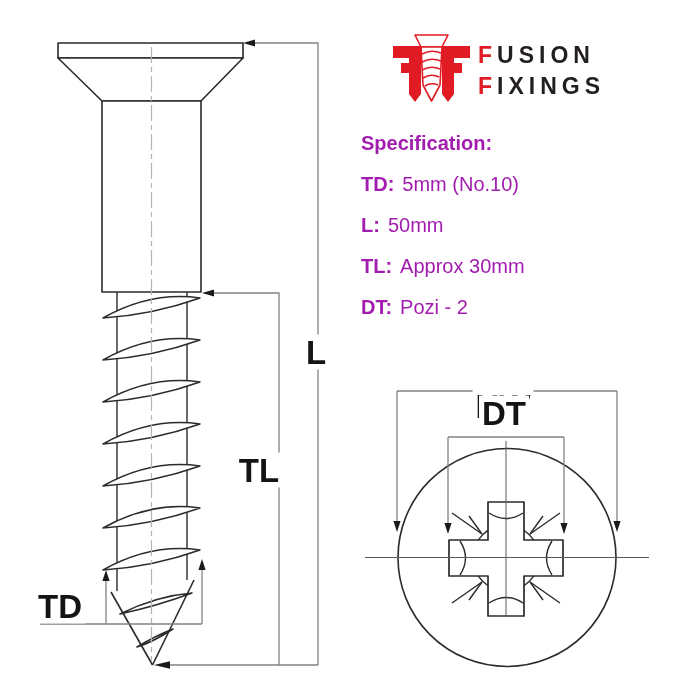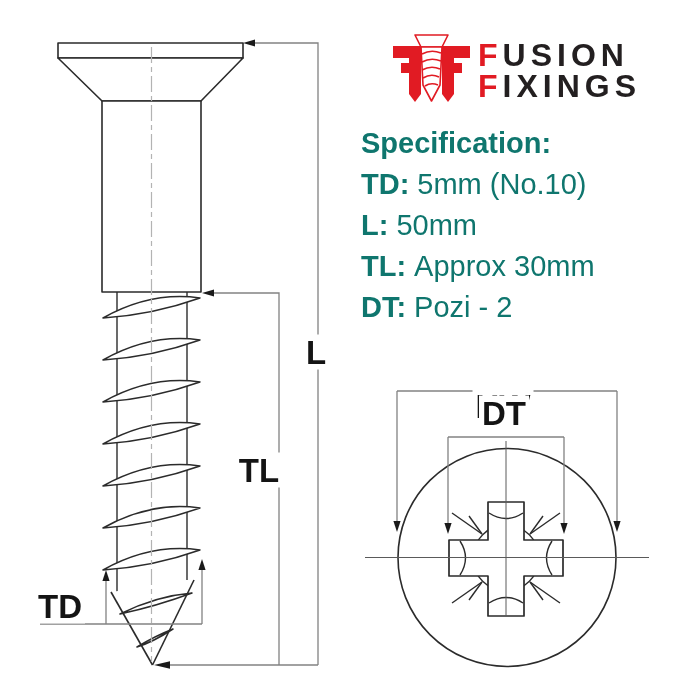--- a/index.html
+++ b/index.html
@@ -7,31 +7,31 @@
     position:relative;width:700px;height:700px;background:#ffffff;overflow:hidden;
     font-family:"Liberation Sans","DejaVu Sans",sans-serif;
   }
   #drawing{position:absolute;left:0;top:0;z-index:1;}
   .dim-label{
     position:absolute;z-index:3;transform:translate(-50%,-50%);
     font-weight:bold;font-size:33px;line-height:1;color:#141414;
     background:#ffffff;padding:1px 3px;white-space:nowrap;
   }
   .spec{
-    position:absolute;left:361px;top:123px;z-index:2;color:#0f766e;
-    font-size:29px;white-space:nowrap;
+    position:absolute;left:361px;top:123px;z-index:2;color:#a21caf;
+    font-size:20px;white-space:nowrap;
   }
   .spec-heading{font-weight:bold;line-height:41px;height:41px;}
   .spec-row{line-height:41px;height:41px;}
   .spec-label{font-weight:bold;text-align:center;}
   .spec-value{margin-left:8px;font-weight:normal;}
   .logo{position:absolute;left:393px;top:33px;z-index:2;display:flex;}
   .logo-mark{width:77px;height:79px;}
   .wordmark{
-    margin-left:8px;margin-top:7px;font-weight:bold;font-size:32px;
+    margin-left:8px;margin-top:7px;font-weight:bold;font-size:23px;
     line-height:31px;letter-spacing:5px;color:#231f20;white-space:nowrap;
   }
   .red-initial{color:#e11b23;}
 </style>
 </head>
 <body>
 
 <div id="stage">
 
   <svg id="drawing" width="700" height="700" viewBox="0 0 700 700">

